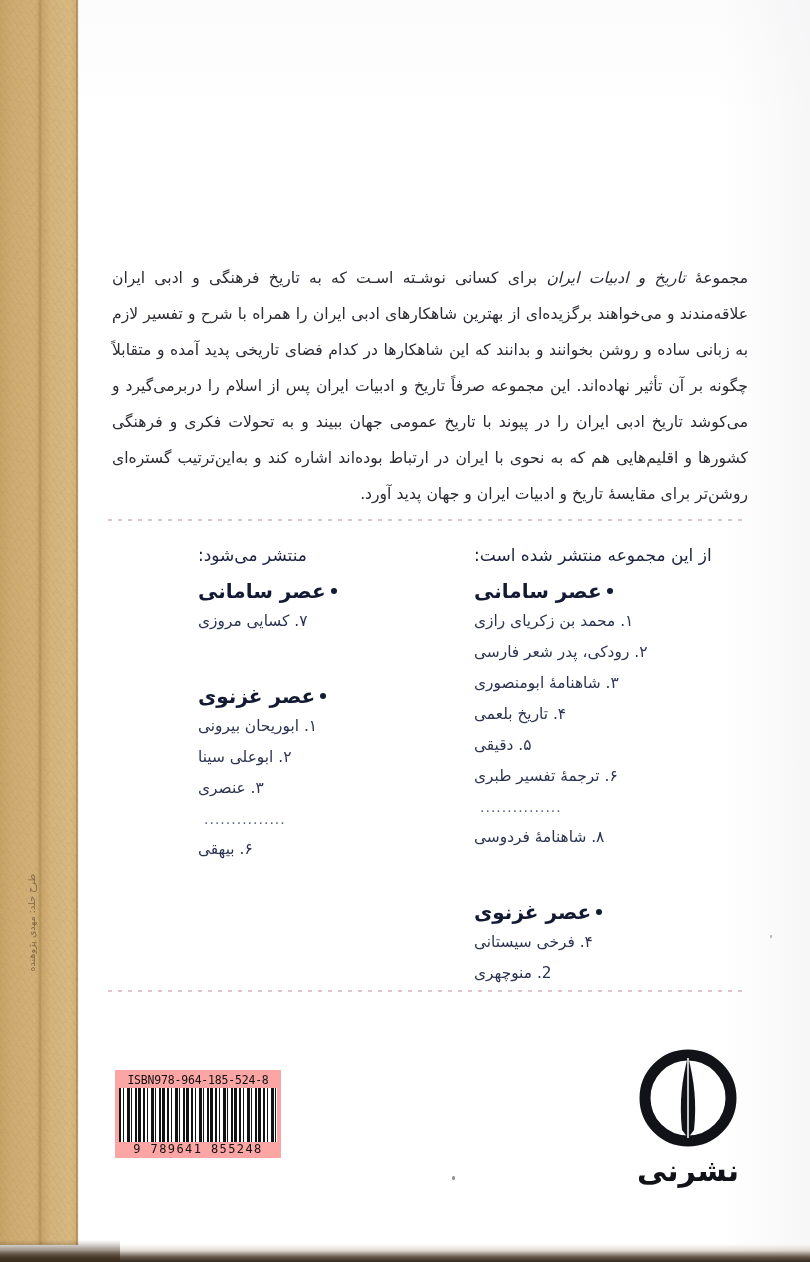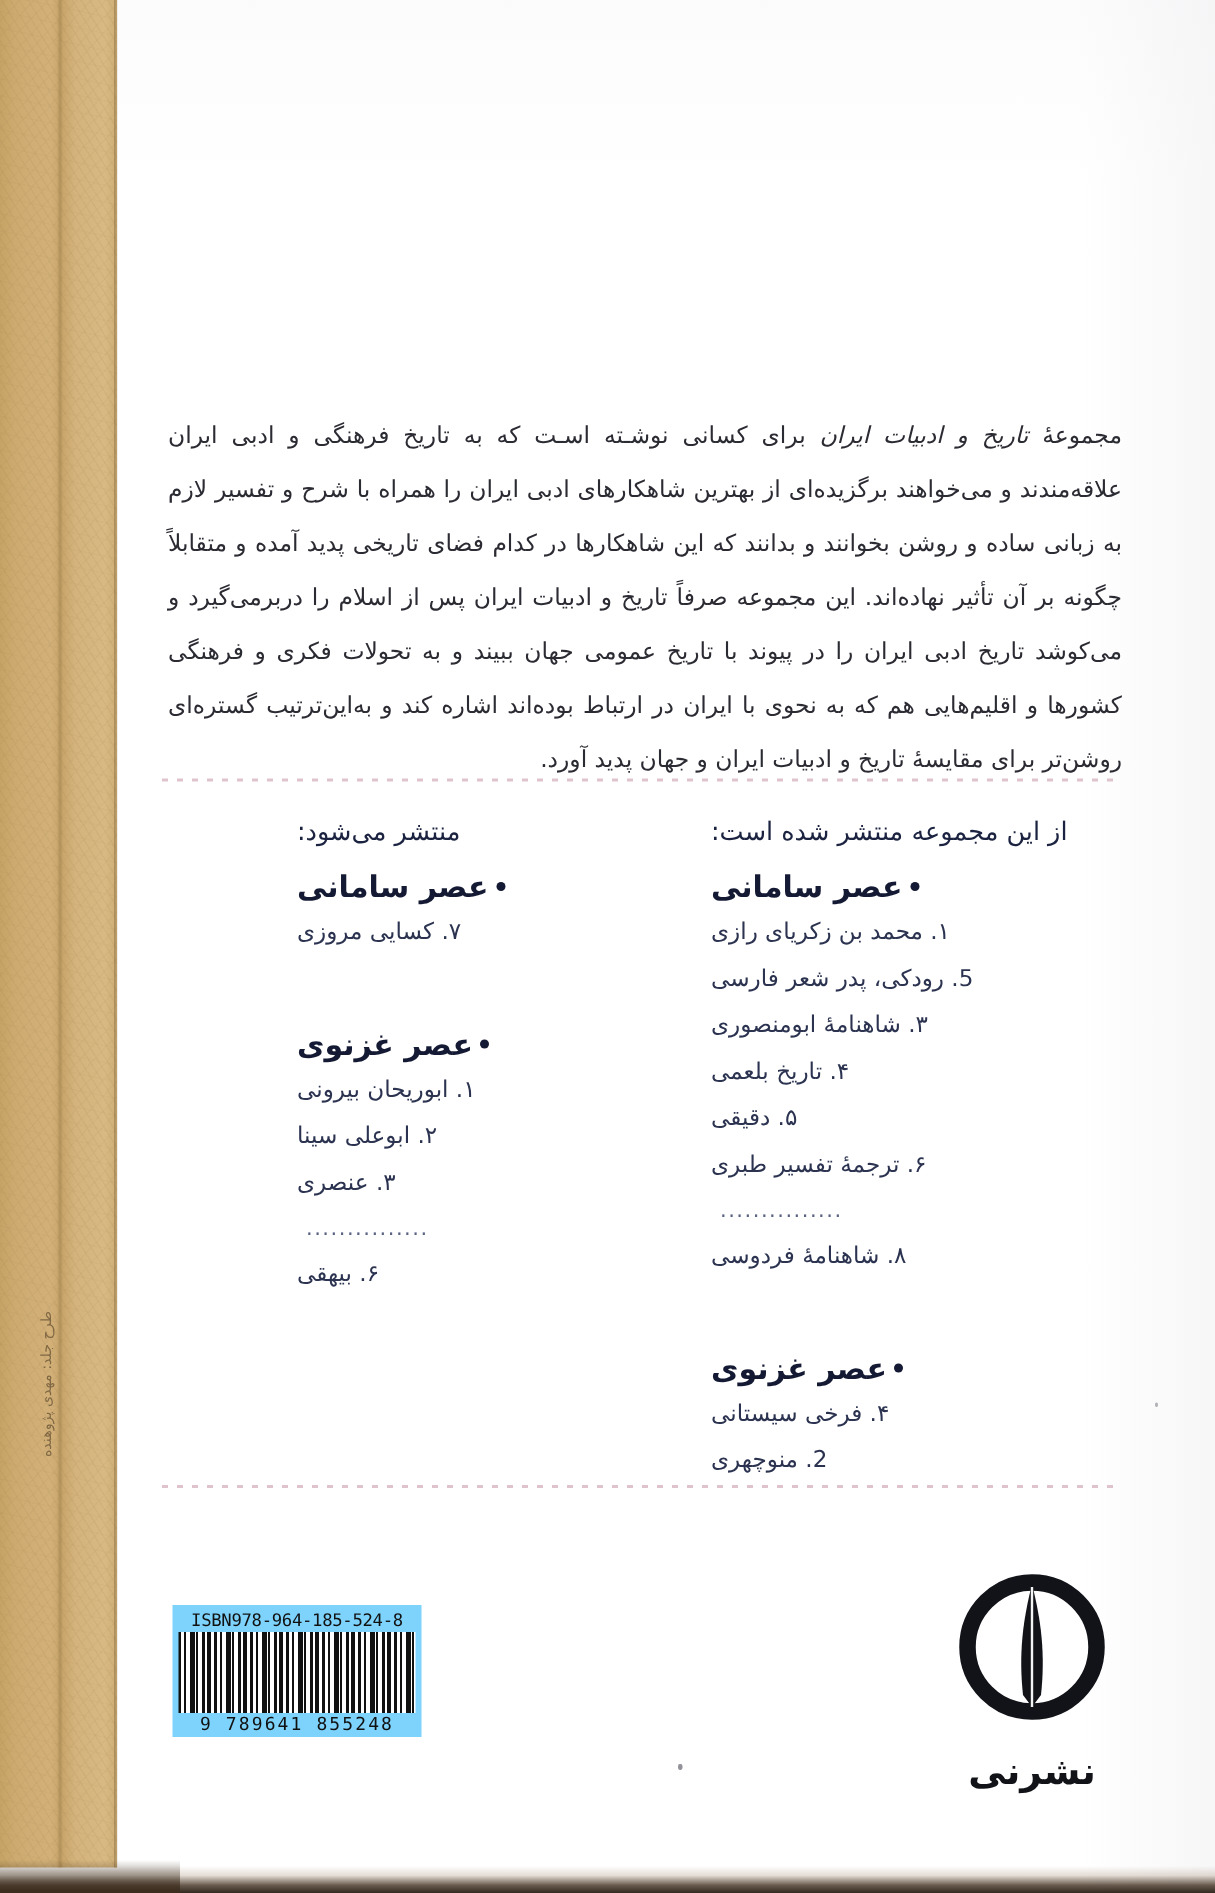--- a/index.html
+++ b/index.html
@@ -109,21 +109,21 @@
     width: 120px;
     height: 22px;
     background: linear-gradient(to bottom, rgba(255,255,255,0), rgba(60,45,30,.9));
   }
 
   
   .blurb {
     position: absolute;
     right: 62px;
     left: 112px;
-    top: 256px;
+    top: 244px;
     direction: rtl;
     text-align: justify;
     text-align-last: right;
     font-family: "DejaVu Sans", "Liberation Sans", sans-serif;
     font-size: 15.6px;
     line-height: 36px;
     color: #2b2b33;
     letter-spacing: .1px;
   }
   .blurb .title-italic {
@@ -213,21 +213,21 @@
     padding-left: 6px;
   }
   .gap-lg { height: 44px; }
 
   
   .barcode-box {
     position: absolute;
     left: 115px;
     top: 1070px;
     width: 166px;
-    background: #7dd3fc;
+    background: #fca5a5;
     padding: 3px 4px 2px 4px;
     box-sizing: border-box;
     direction: ltr;
   }
   .isbn-text {
     font-family: "DejaVu Sans Mono", "Liberation Mono", monospace;
     font-size: 11.5px;
     color: #111;
     text-align: center;
     letter-spacing: -0.2px;
@@ -261,25 +261,25 @@
   .publisher {
     position: absolute;
     left: 618px;
     top: 1046px;
     width: 140px;
     text-align: center;
     direction: rtl;
   }
   .publisher svg { display: block; margin: 0 auto; }
   .publisher-name {
-    font-size: 25px;
+    font-size: 30px;
     font-weight: bold;
     color: #111318;
     line-height: 34px;
-    margin-top: 14px;
+    margin-top: 4px;
     letter-spacing: .5px;
   }
 
   
   .speck {
     position: absolute;
     width: 3px; height: 4px;
     background: #6d6f78;
     border-radius: 40%;
     opacity: .75;
@@ -305,21 +305,21 @@
 
   <div class="columns">
 
     <div class="col right">
       <div class="col-head">از این مجموعه منتشر شده است:</div>
 
       <div class="group-head">
         <span class="dot"></span><span>عصر سامانی</span>
       </div>
       <div class="list-item">۱. محمد بن زکریای رازی</div>
-      <div class="list-item">5. رودکی، پدر شعر فارسی</div>
+      <div class="list-item">۲. رودکی، پدر شعر فارسی</div>
       <div class="list-item">۳. شاهنامهٔ ابومنصوری</div>
       <div class="list-item">۴. تاریخ بلعمی</div>
       <div class="list-item">۵. دقیقی</div>
       <div class="list-item">۶. ترجمهٔ تفسیر طبری</div>
       <div class="dots-sep">...............</div>
       <div class="list-item">۸. شاهنامهٔ فردوسی</div>
 
       <div class="gap-lg"></div>
 
       <div class="group-head">

